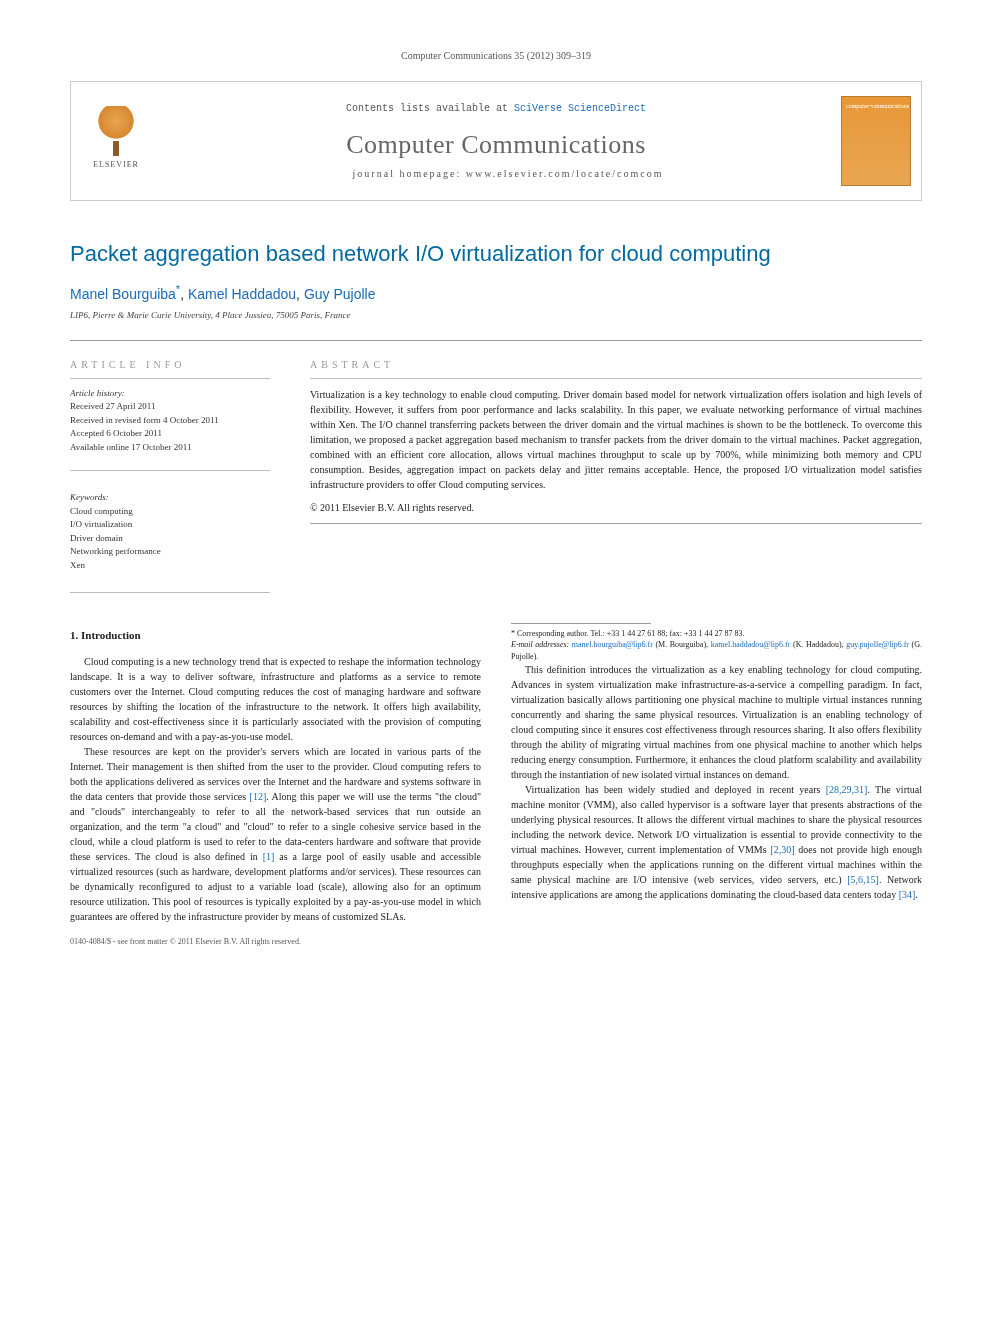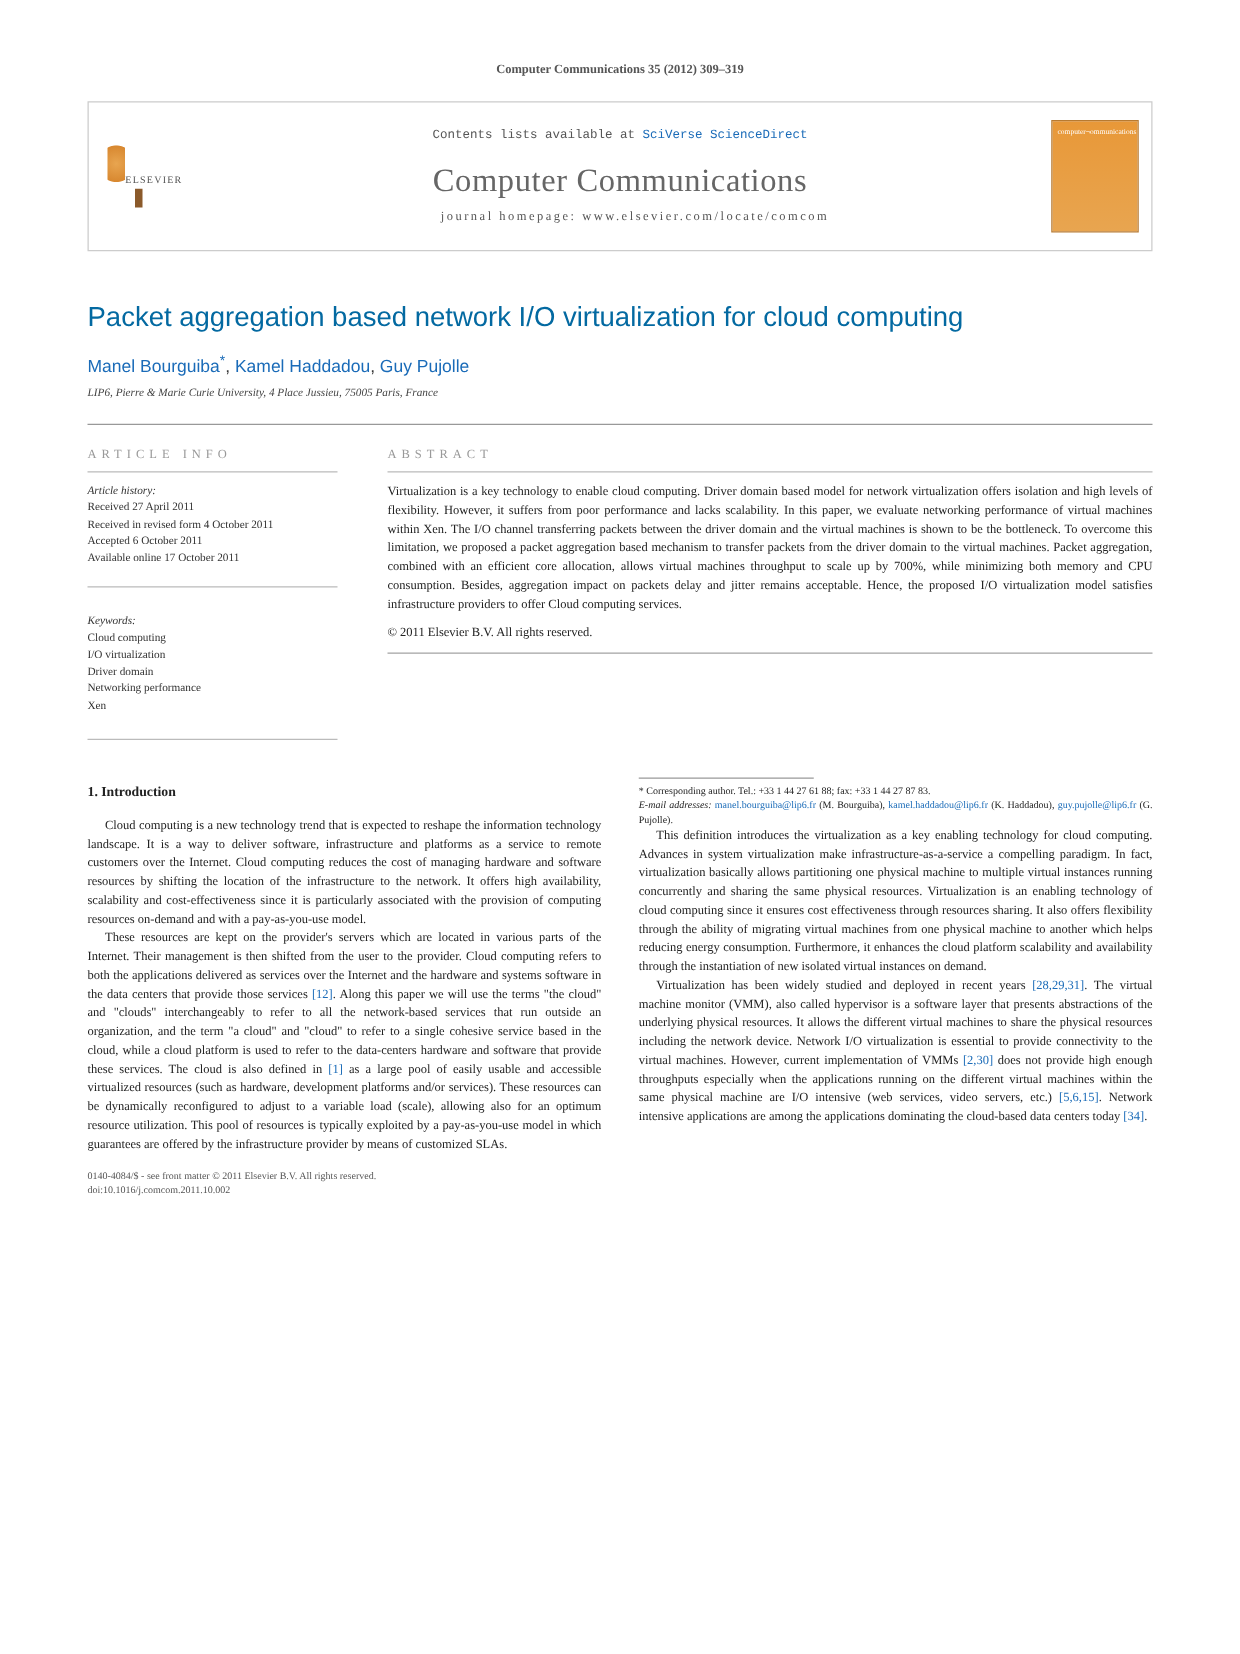--- a/index.html
+++ b/index.html
@@ -12,40 +12,40 @@
       font-size: 12px;
     }
     .page {
       padding: 50px 70px 40px 70px;
     }
     .header-citation {
       text-align: center;
       font-size: 10px;
       color: #555;
       margin-bottom: 20px;
-      font-weight: bold;
     }
     .banner {
       border: 1px solid #ccc;
       display: flex;
       align-items: stretch;
       margin-bottom: 40px;
       height: 120px;
     }
     .banner-left {
       width: 90px;
       display: flex;
       align-items: center;
       justify-content: center;
       border-right: 0;
     }
     .elsevier-logo {
       width: 60px;
       height: 70px;
       display: flex;
+      flex-direction: column;
       align-items: center;
     }
     .elsevier-tree {
       width: 50px;
       height: 50px;
       background: radial-gradient(circle at 50% 30%, #e8a550 0%, #d88830 40%, transparent 42%);
       position: relative;
     }
     .elsevier-tree::after {
       content: '';
@@ -310,16 +310,15 @@
     </p>
 
     <p><span>This definition introduces the virtualization as a key enabling technology for cloud computing. Advances in system virtualization make infrastructure-as-a-service a compelling paradigm. In fact, virtualization basically allows partitioning one physical machine to multiple virtual instances running concurrently and sharing the same physical resources. Virtualization is an enabling technology of cloud computing since it ensures cost effectiveness through resources sharing. It also offers flexibility through the ability of migrating virtual machines from one physical machine to another which helps reducing energy consumption. Furthermore, it enhances the cloud platform scalability and availability through the instantiation of new isolated virtual instances on demand.</span></p>
 
     <p><span>Virtualization has been widely studied and deployed in recent years </span><a href="#">[28,29,31]</a><span>. The virtual machine monitor (VMM), also called hypervisor is a software layer that presents abstractions of the underlying physical resources. It allows the different virtual machines to share the physical resources including the network device. Network I/O virtualization is essential to provide connectivity to the virtual machines. However, current implementation of VMMs </span><a href="#">[2,30]</a><span> does not provide high enough throughputs especially when the applications running on the different virtual machines within the same physical machine are I/O intensive (web services, video servers, etc.) </span><a href="#">[5,6,15]</a><span>. Network intensive applications are among the applications dominating the cloud-based data centers today </span><a href="#">[34]</a><span>.</span></p>
 
   </div>
 
   <div class="footer">
     <div>0140-4084/$ - see front matter © 2011 Elsevier B.V. All rights reserved.</div>
-    <div>doi:10.1016/j.comcom.2011.10.002</div>
   </div>
 
 </div>
 
 </body></html>

